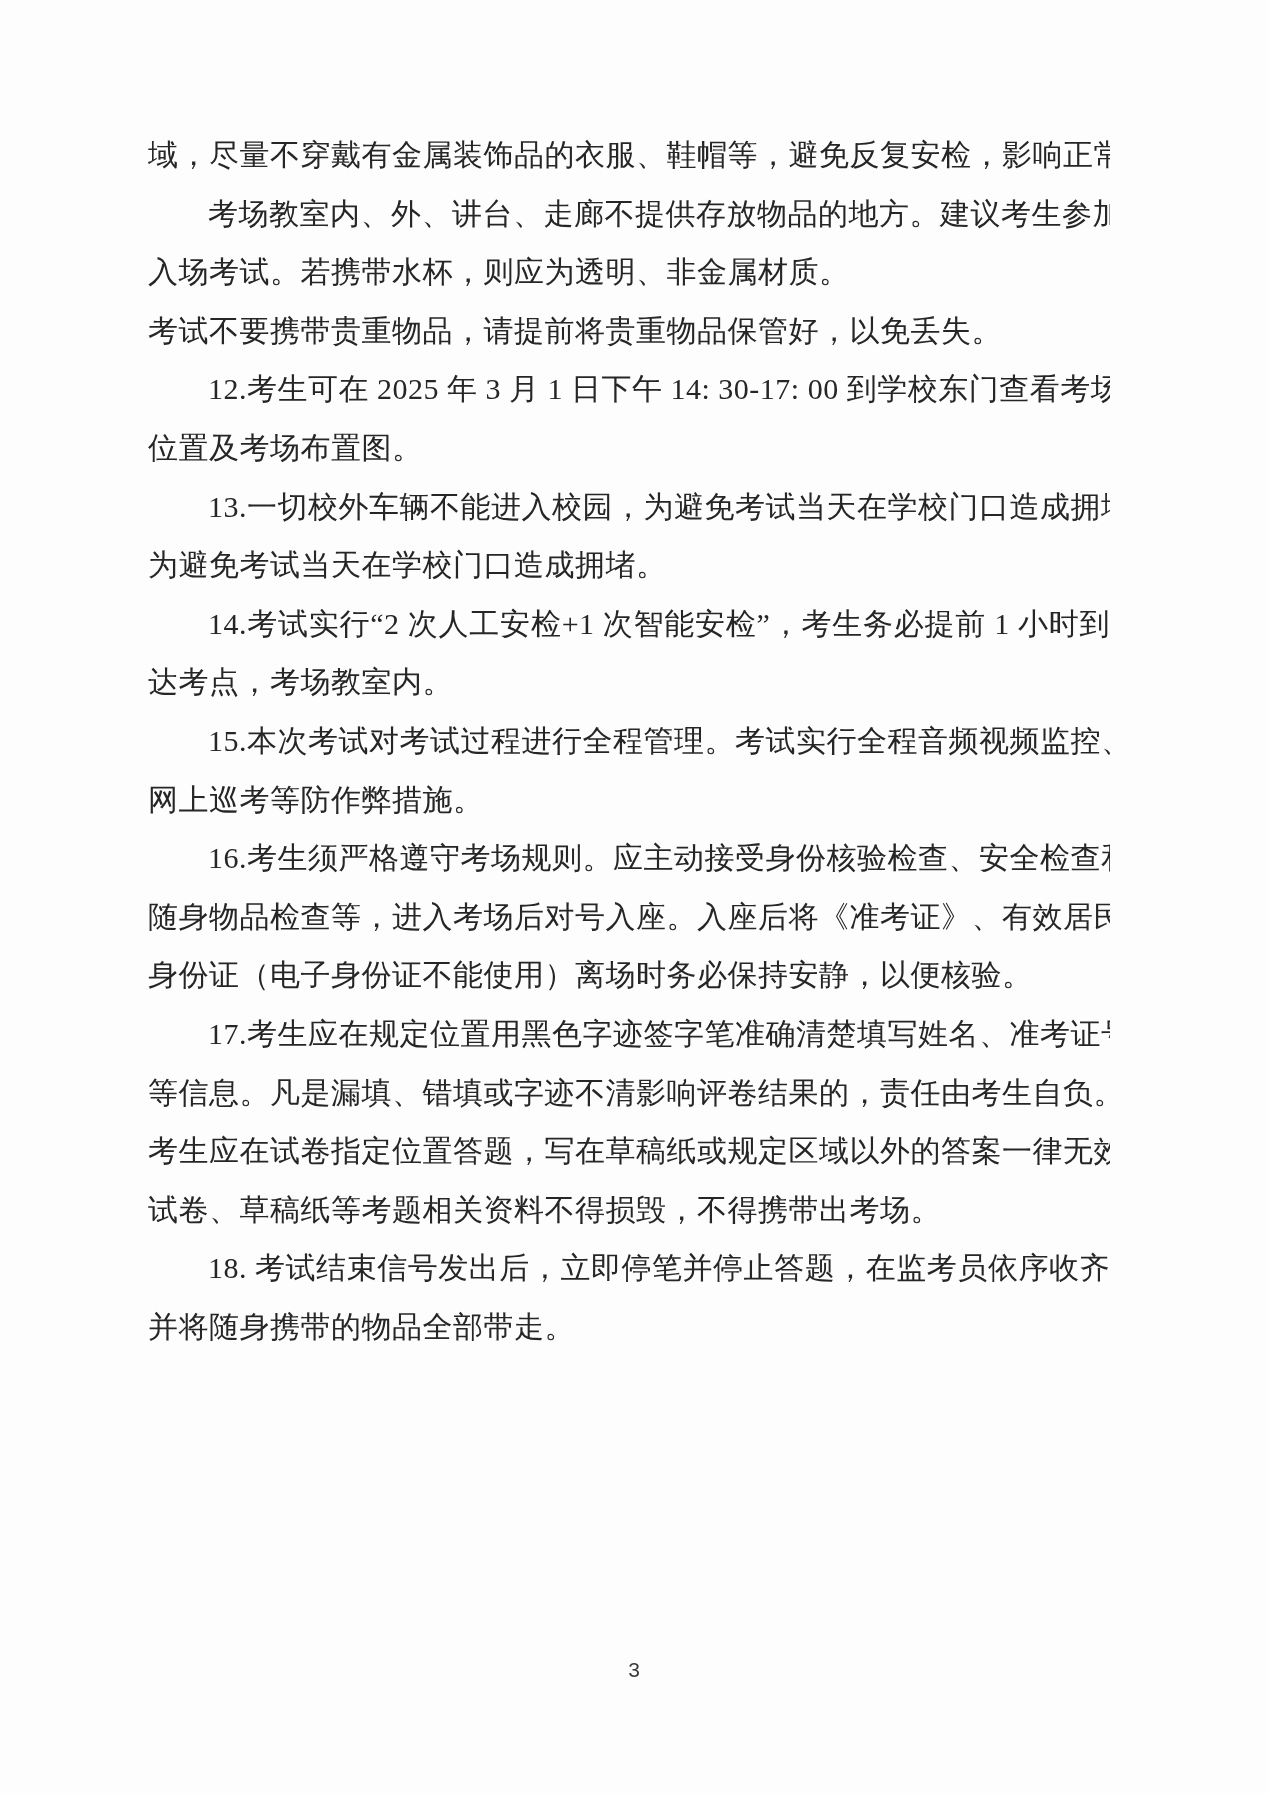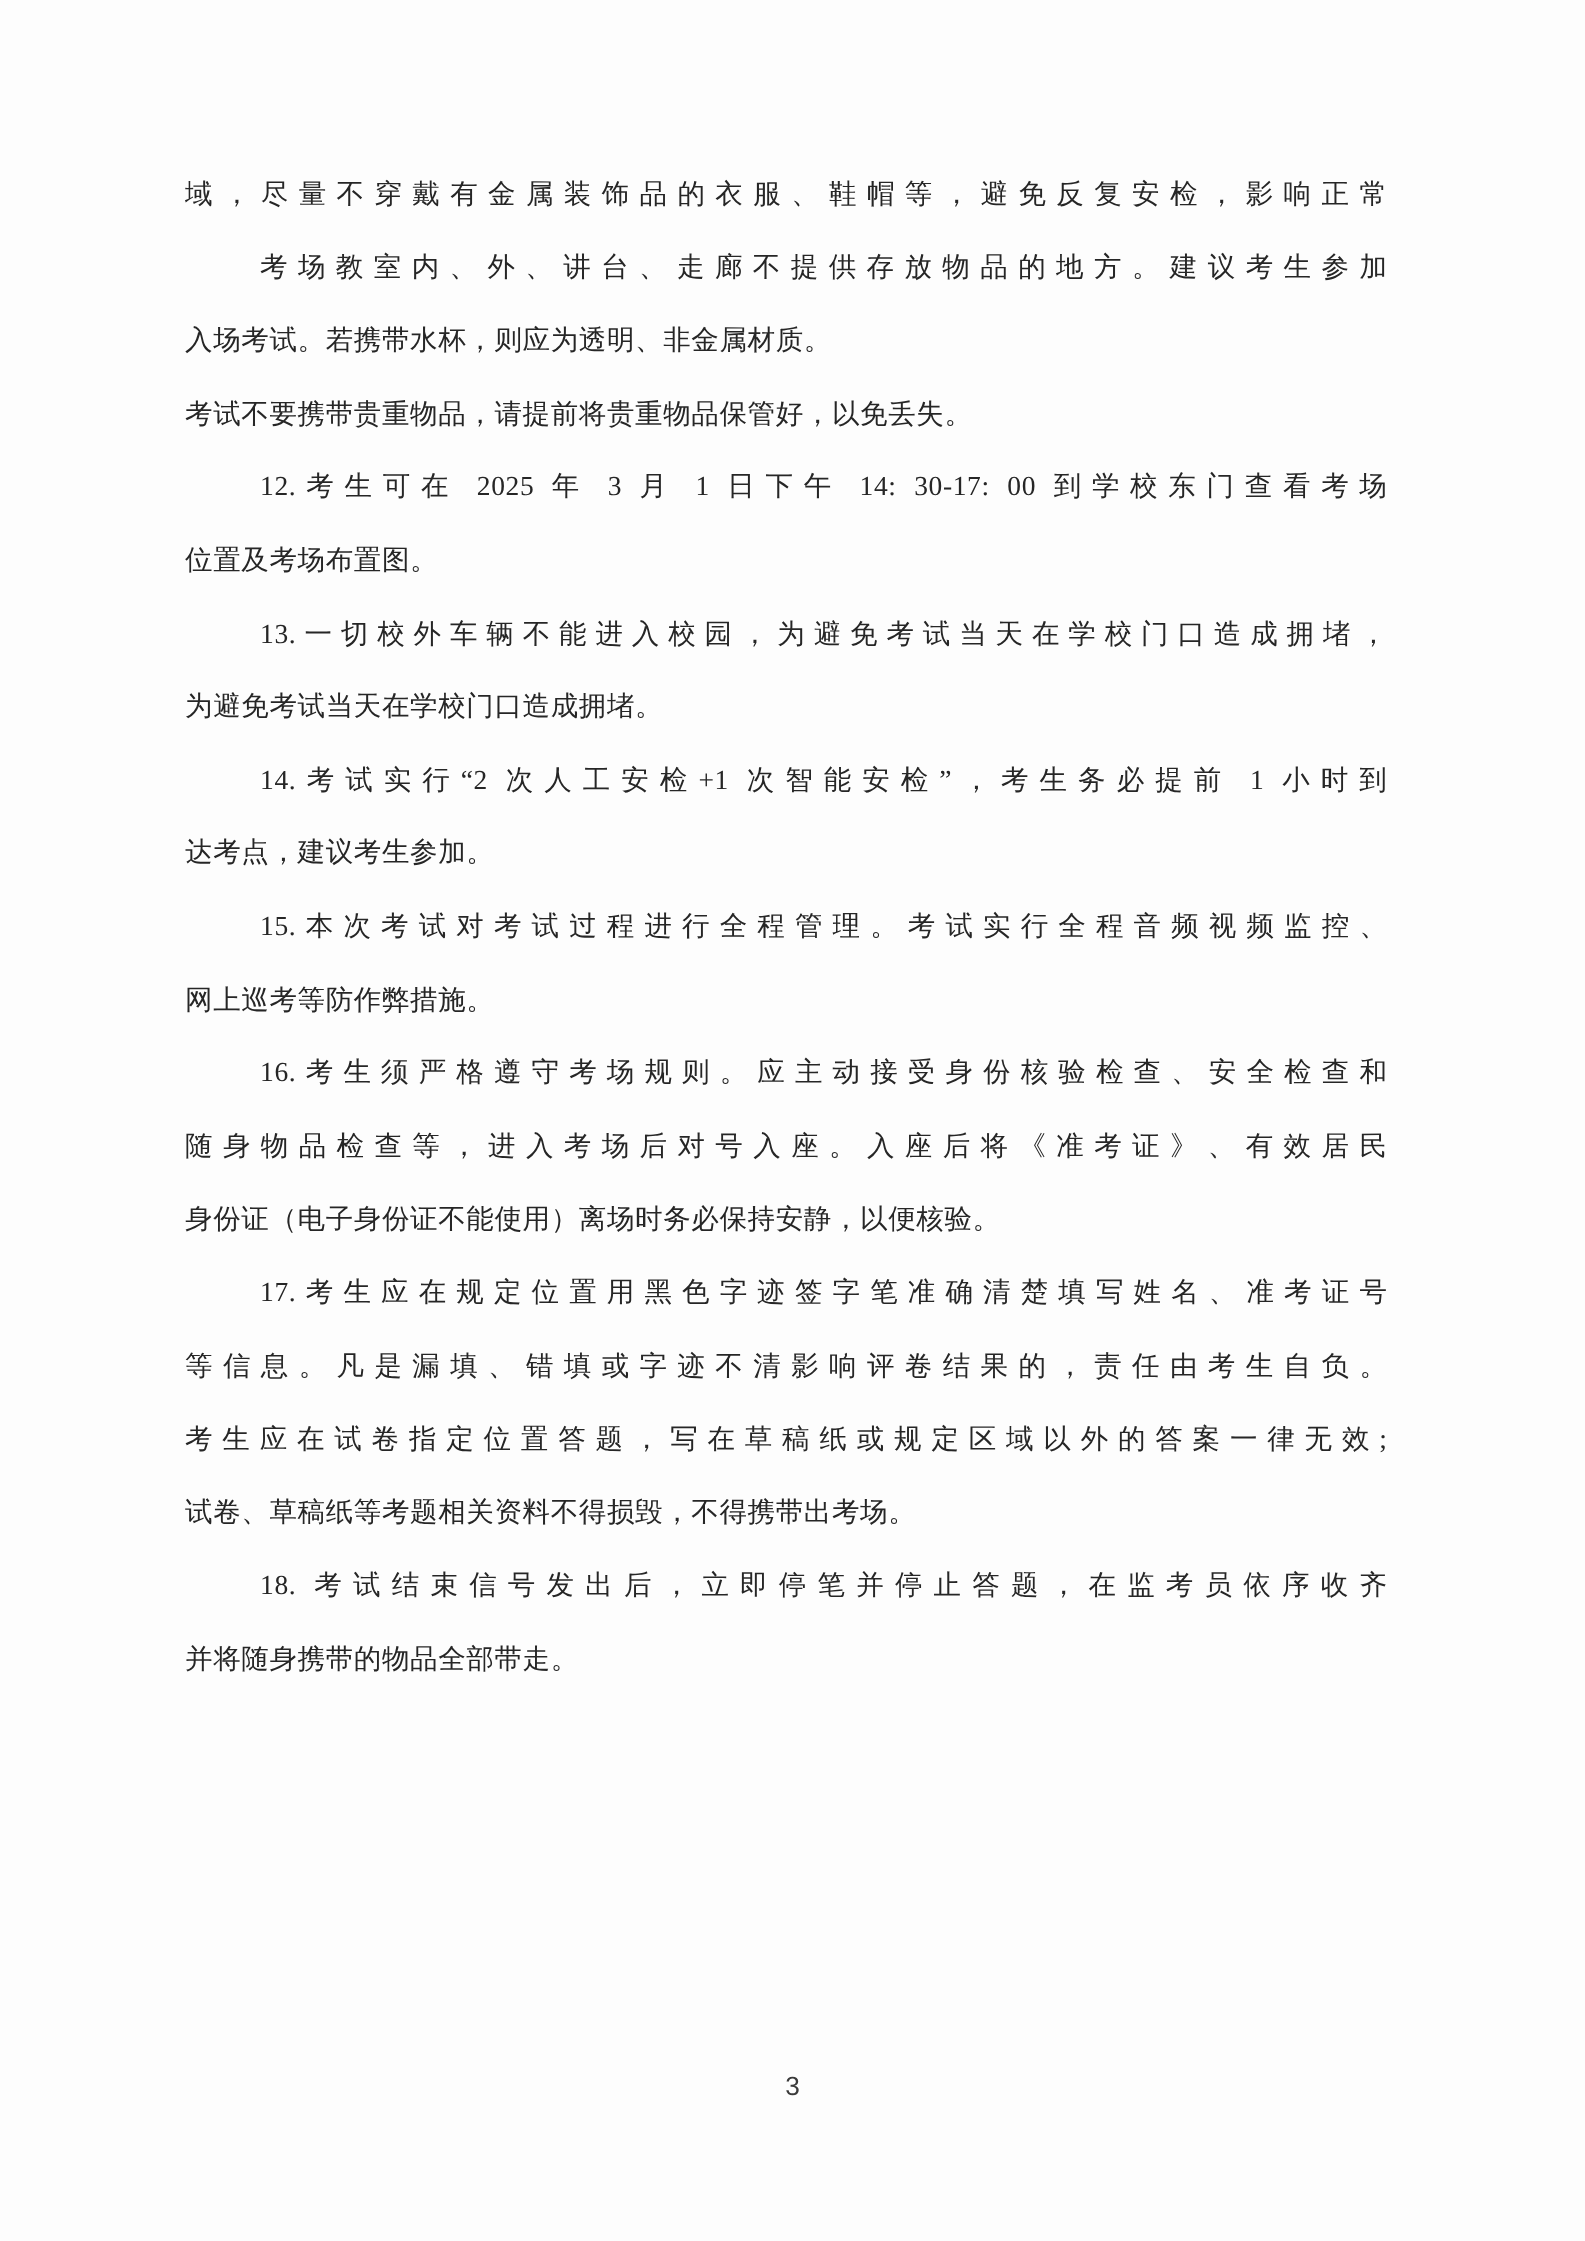--- a/index.html
+++ b/index.html
@@ -16,21 +16,21 @@
     position: absolute; inset: 0;
     background: #fdfdfd;
   }
   .content {
     position: absolute;
     left: 148px; top: 126px; width: 962px;
   }
   .line {
     height: 58.6px;
     line-height: 58.6px;
-    font-size: 22px;
+    font-size: 30px;
     white-space: nowrap;
     overflow: hidden;
     text-align: justify;
     text-align-last: justify;
     letter-spacing: 0.5px;
   }
   .line.end {
     text-align: left;
     text-align-last: left;
   }
@@ -53,21 +53,21 @@
   <div class="content">
     <div class="line">域，尽量不穿戴有金属装饰品的衣服、鞋帽等，避免反复安检，影响正常</div>
     <div class="line indent">考场教室内、外、讲台、走廊不提供存放物品的地方。建议考生参加</div>
     <div class="line end">入场考试。若携带水杯，则应为透明、非金属材质。</div>
     <div class="line end">考试不要携带贵重物品，请提前将贵重物品保管好，以免丢失。</div>
     <div class="line indent">12.考生可在 2025 年 3 月 1 日下午 14: 30-17: 00 到学校东门查看考场</div>
     <div class="line end">位置及考场布置图。</div>
     <div class="line indent">13.一切校外车辆不能进入校园，为避免考试当天在学校门口造成拥堵，</div>
     <div class="line end">为避免考试当天在学校门口造成拥堵。</div>
     <div class="line indent">14.考试实行“2 次人工安检+1 次智能安检”，考生务必提前 1 小时到</div>
-    <div class="line end">达考点，建议考生参加。</div>
+    <div class="line end">达考点，考场教室内。</div>
     <div class="line indent">15.本次考试对考试过程进行全程管理。考试实行全程音频视频监控、</div>
     <div class="line end">网上巡考等防作弊措施。</div>
     <div class="line indent">16.考生须严格遵守考场规则。应主动接受身份核验检查、安全检查和</div>
     <div class="line">随身物品检查等，进入考场后对号入座。入座后将《准考证》、有效居民</div>
     <div class="line end">身份证（电子身份证不能使用）离场时务必保持安静，以便核验。</div>
     <div class="line indent">17.考生应在规定位置用黑色字迹签字笔准确清楚填写姓名、准考证号</div>
     <div class="line">等信息。凡是漏填、错填或字迹不清影响评卷结果的，责任由考生自负。</div>
     <div class="line">考生应在试卷指定位置答题，写在草稿纸或规定区域以外的答案一律无效;</div>
     <div class="line end">试卷、草稿纸等考题相关资料不得损毁，不得携带出考场。</div>
     <div class="line indent">18. 考试结束信号发出后，立即停笔并停止答题，在监考员依序收齐</div>

